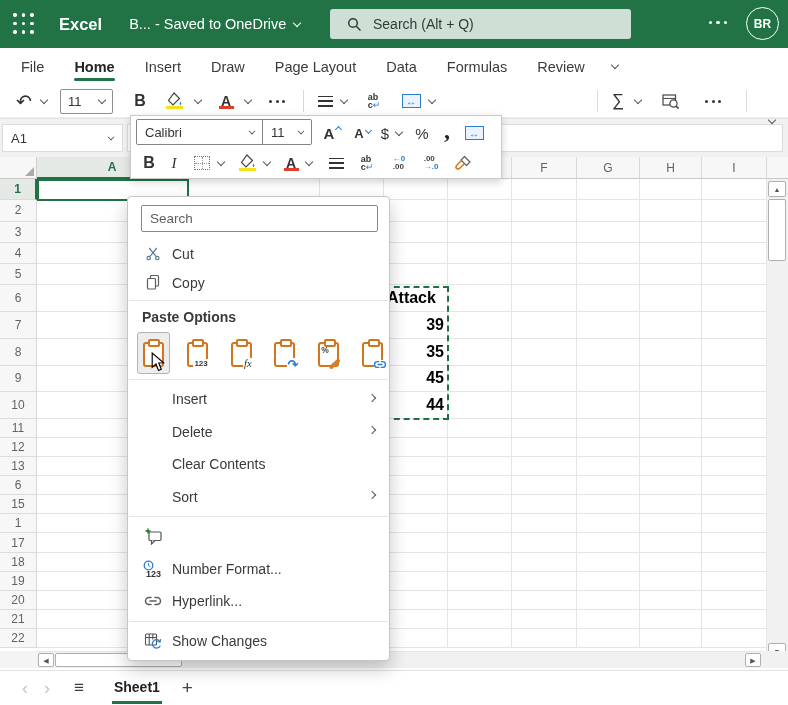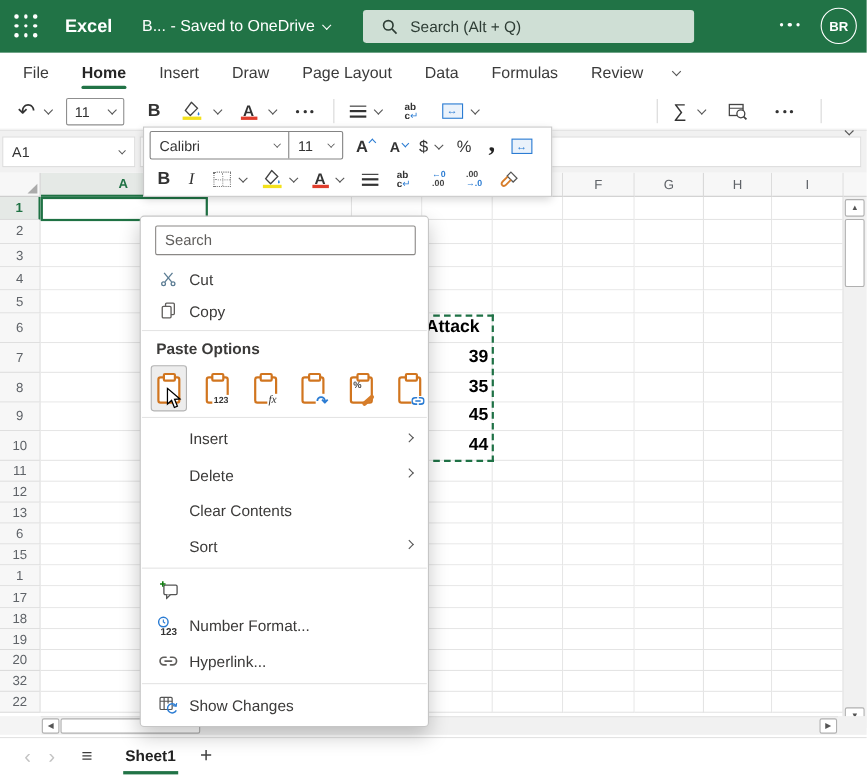--- a/index.html
+++ b/index.html
@@ -529,21 +529,21 @@
       <div class="gcell" style="width: 132px;"></div>
       <div class="gcell" style="width: 64px;"></div>
       <div class="gcell" style="width: 64px;"></div>
       <div class="gcell" style="width: 64px;"></div>
       <div class="gcell" style="width: 65px;"></div>
       <div class="gcell" style="width: 63px;"></div>
       <div class="gcell" style="width: 62px;"></div>
       <div class="gcell" style="width: 65px;"></div>
     </div>
     <div class="grow" style="height: 19.1px;">
-      <div class="gnum">32</div>
+      <div class="gnum">21</div>
       <div class="gcell" style="width: 151px;"></div>
       <div class="gcell" style="width: 132px;"></div>
       <div class="gcell" style="width: 64px;"></div>
       <div class="gcell" style="width: 64px;"></div>
       <div class="gcell" style="width: 64px;"></div>
       <div class="gcell" style="width: 65px;"></div>
       <div class="gcell" style="width: 63px;"></div>
       <div class="gcell" style="width: 62px;"></div>
       <div class="gcell" style="width: 65px;"></div>
     </div>

